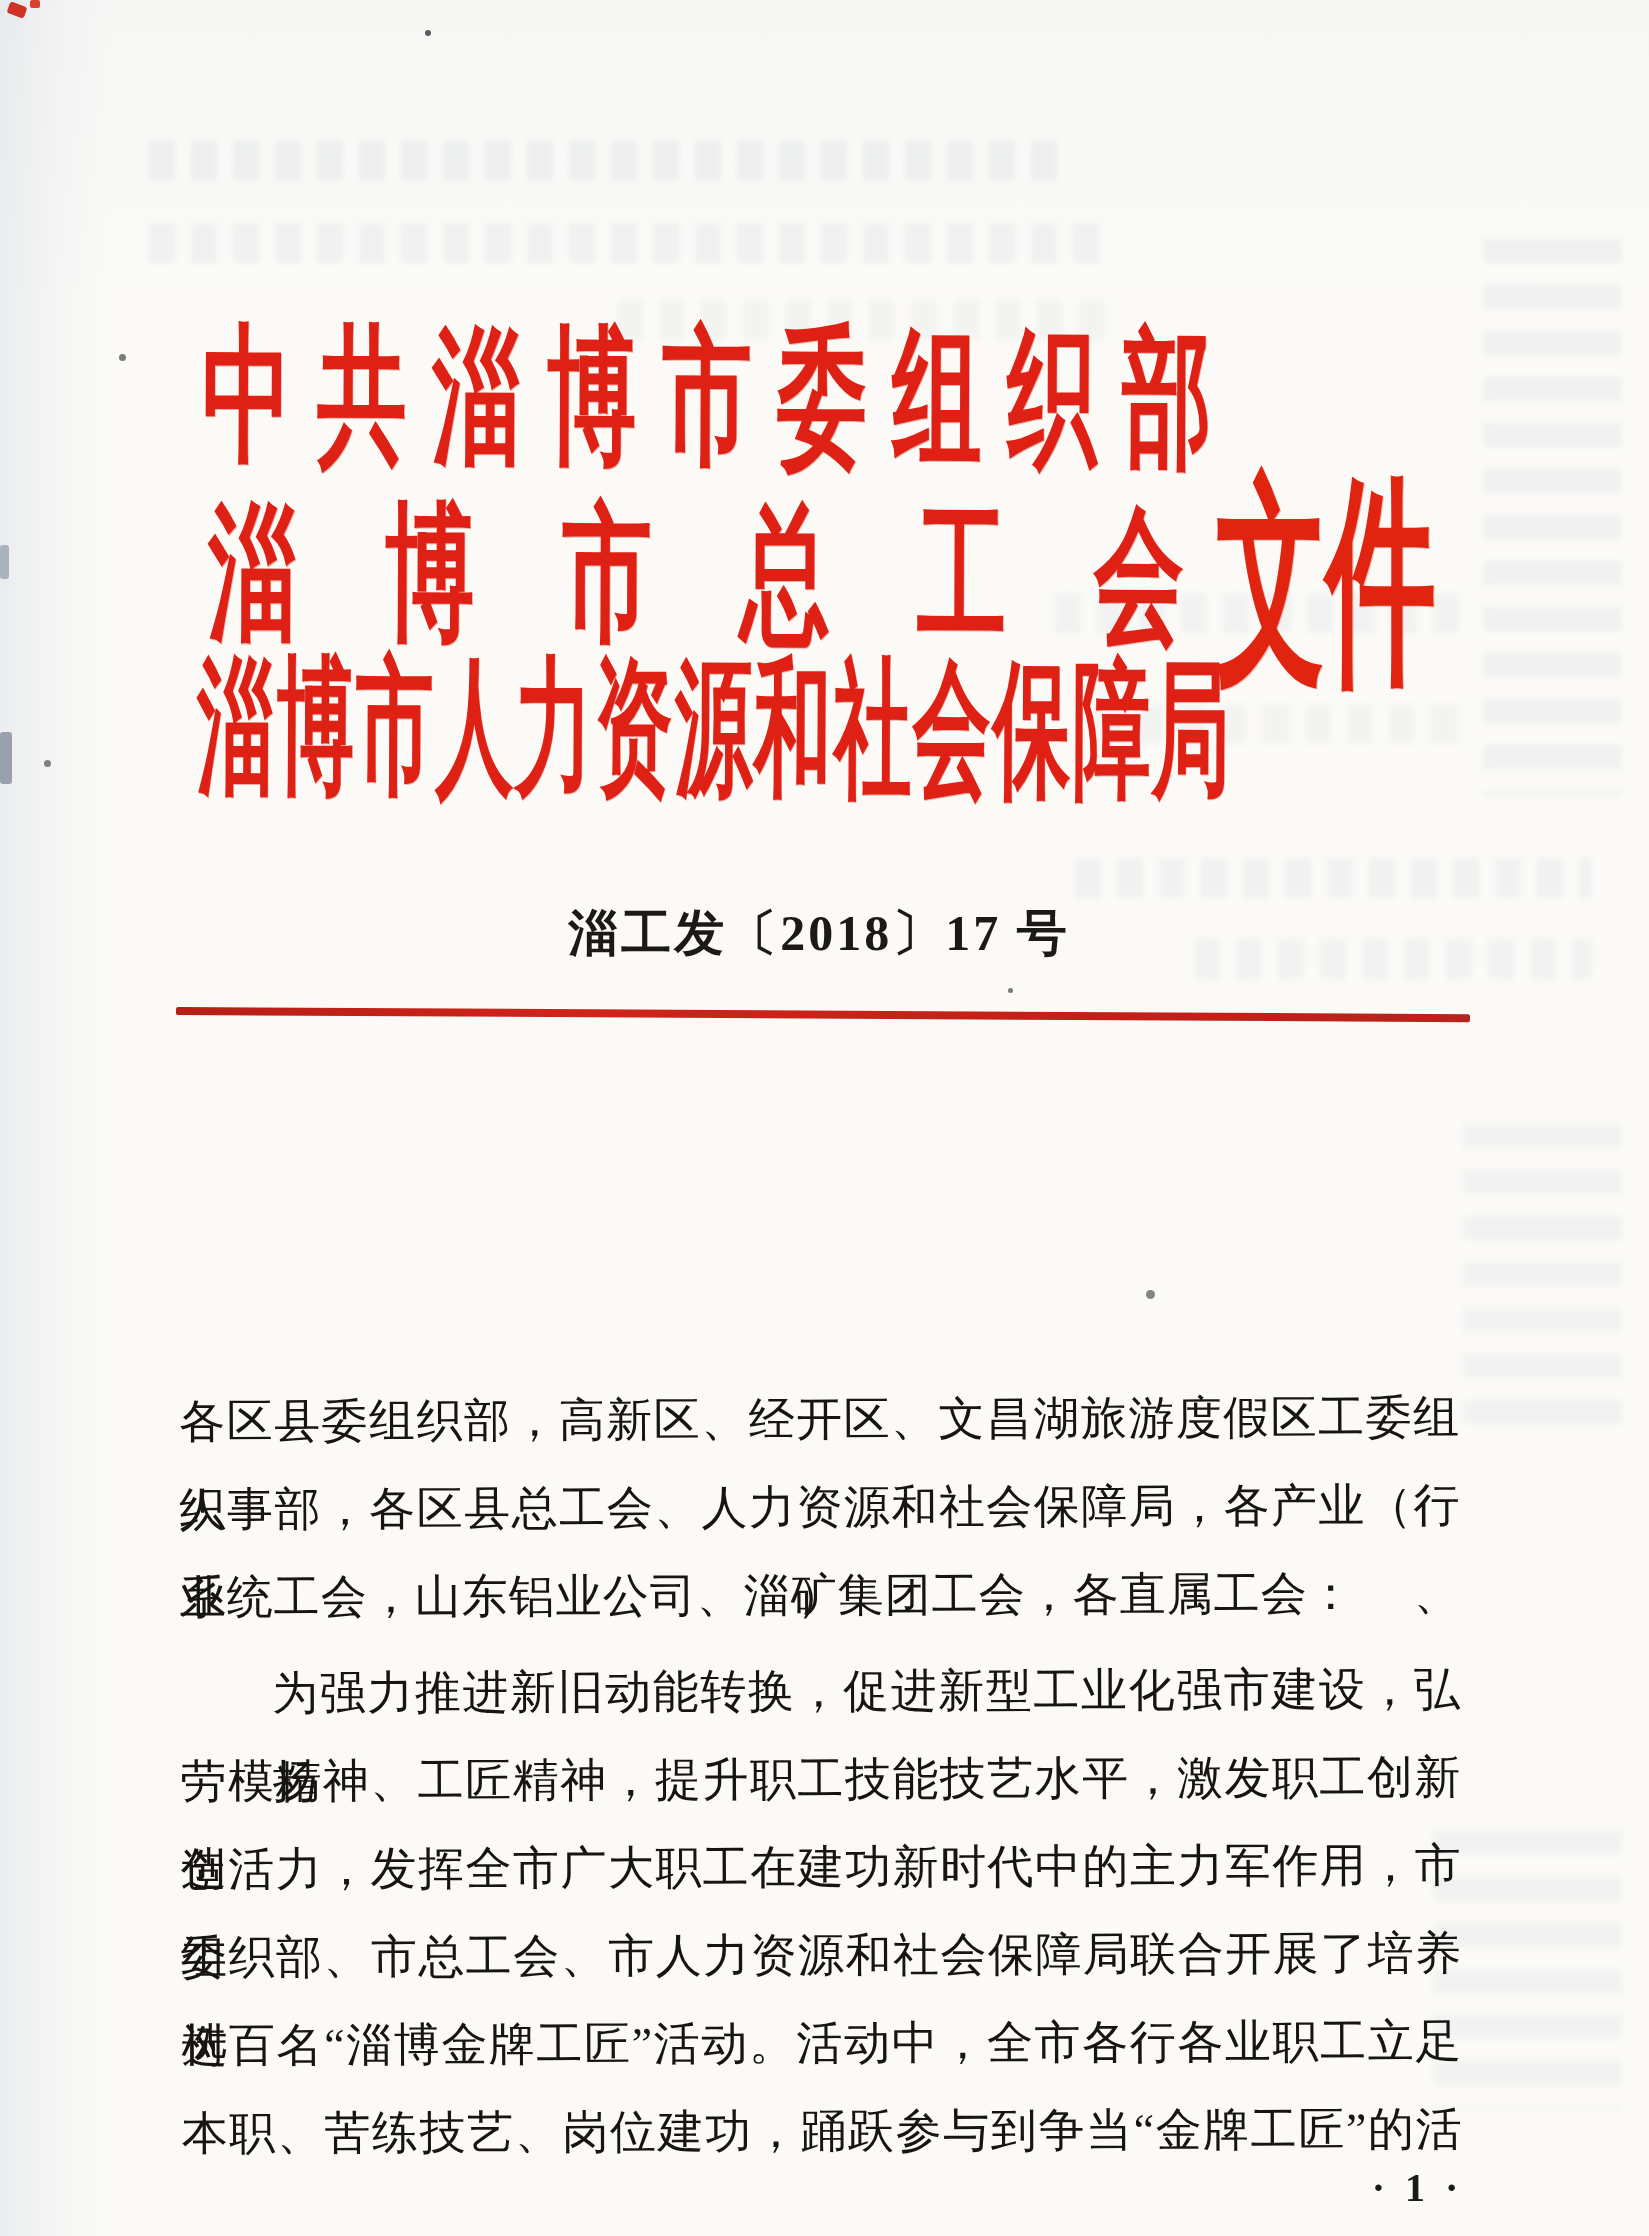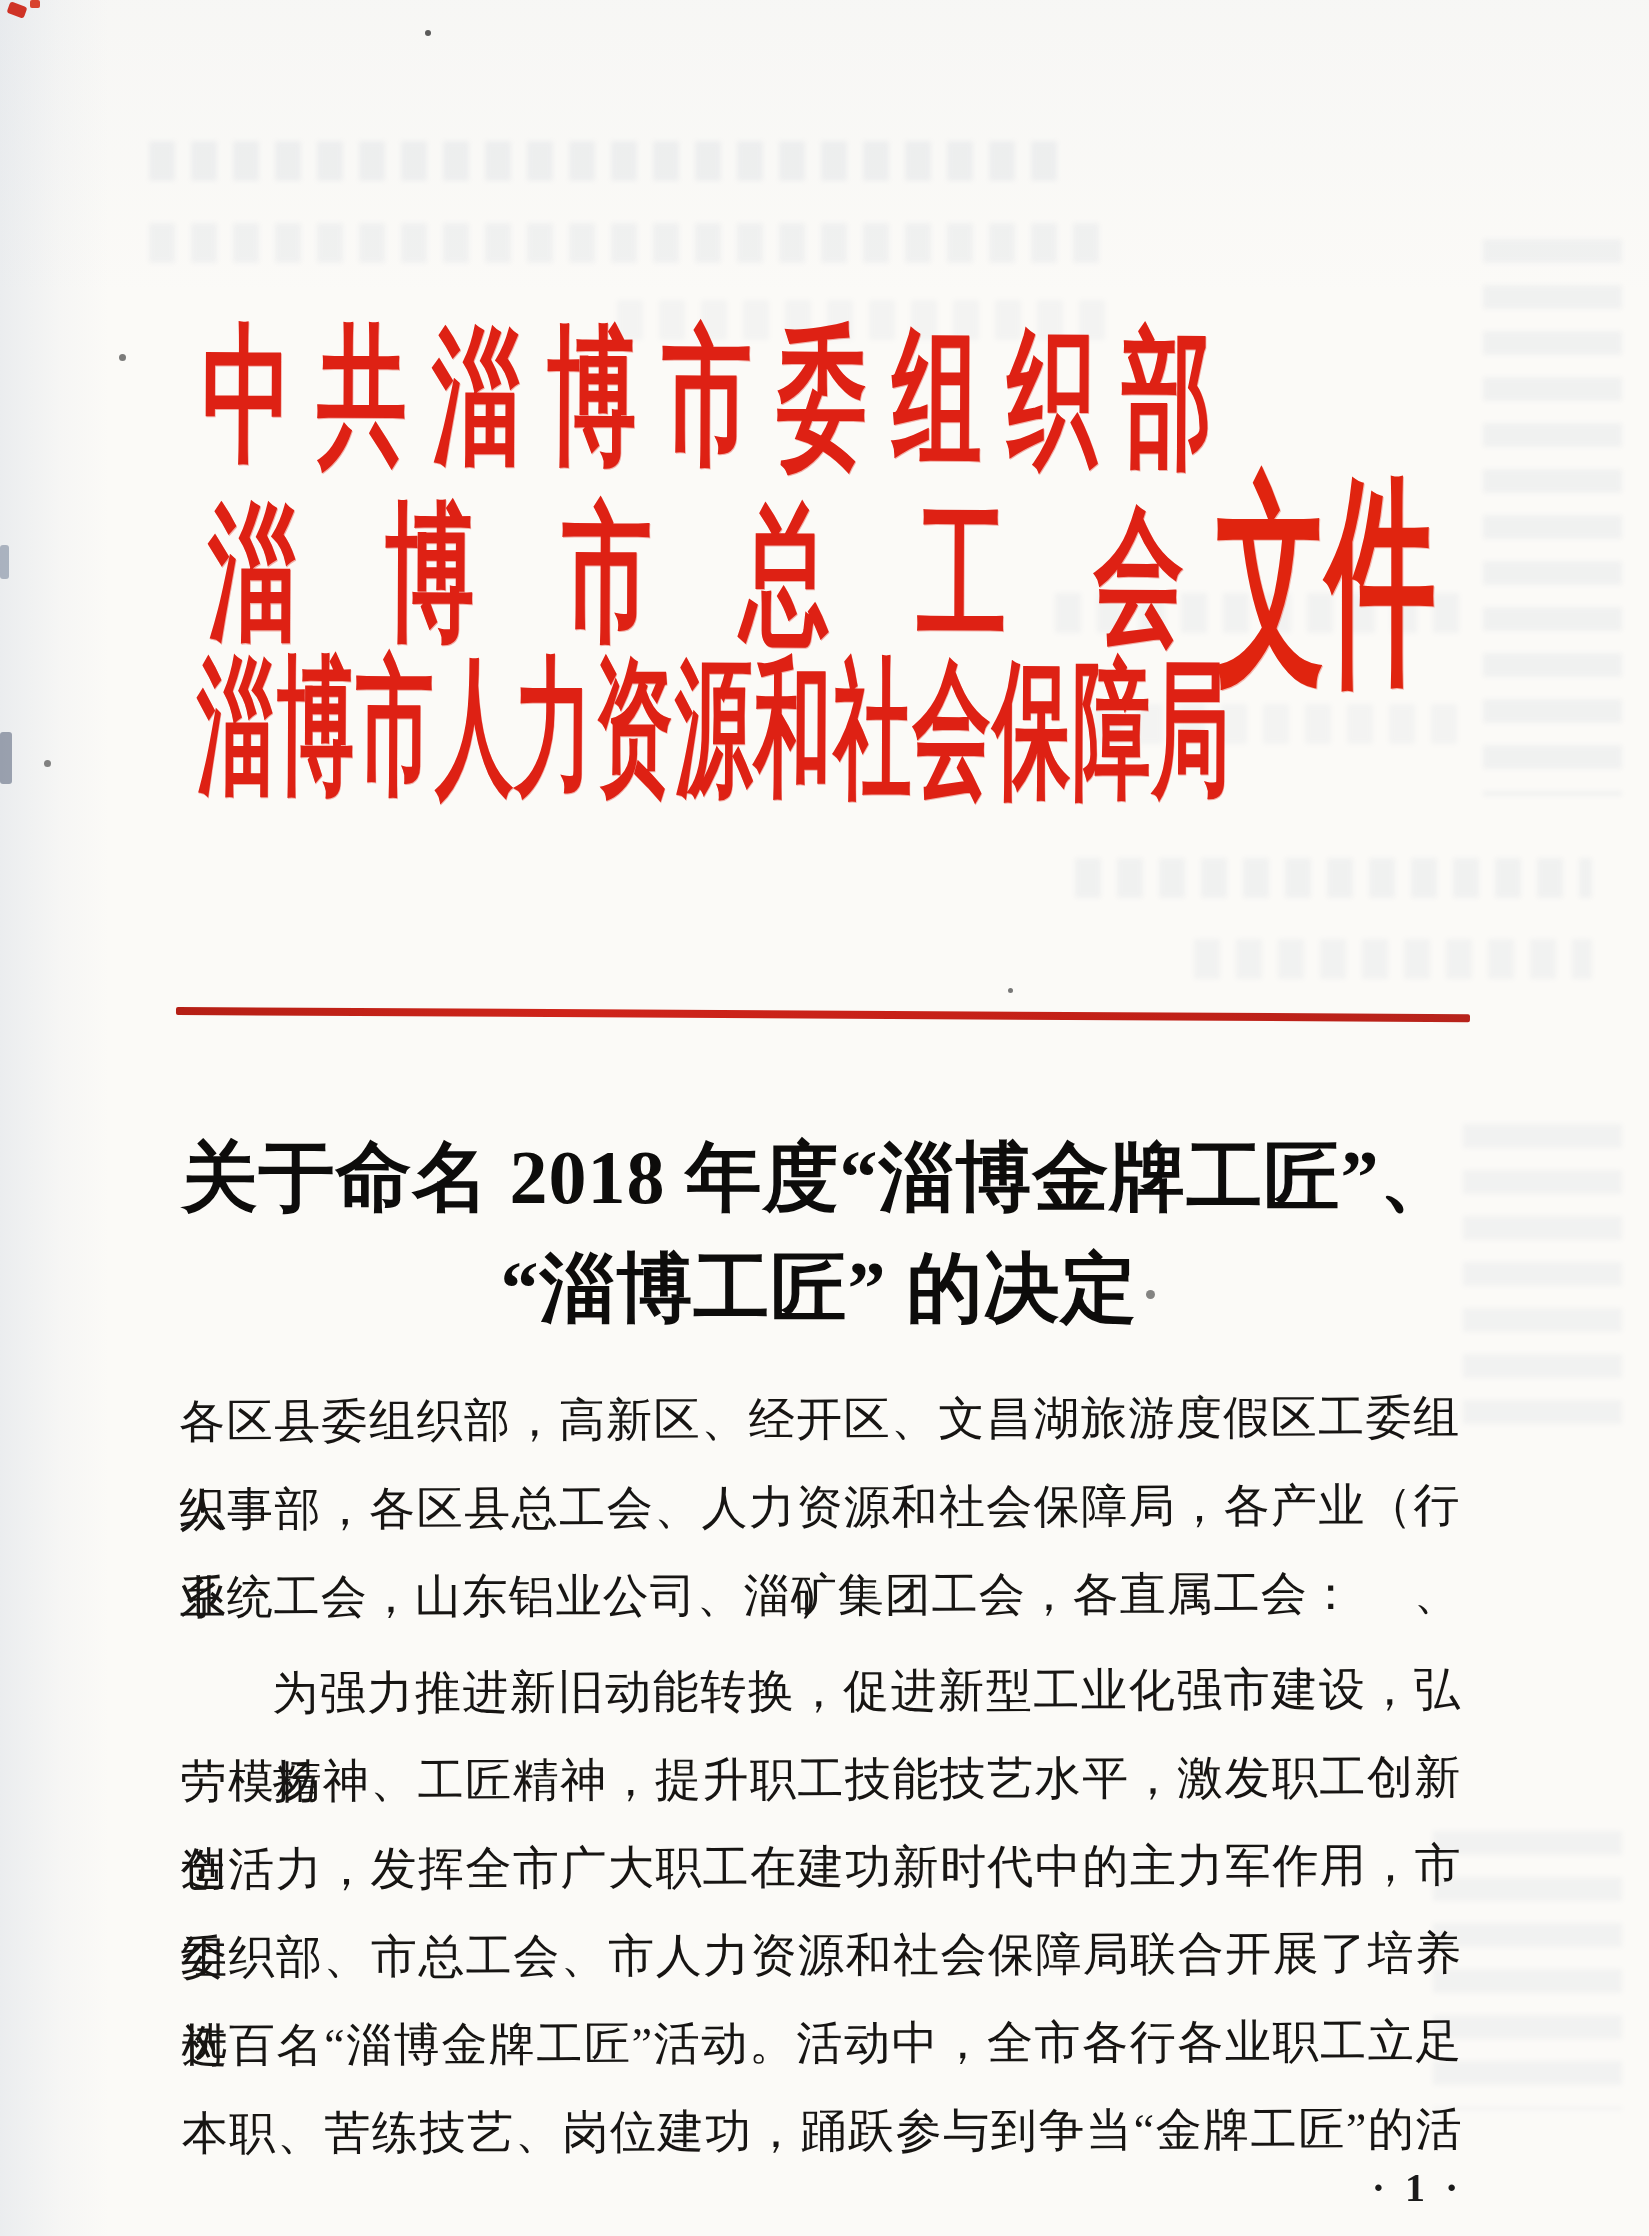--- a/index.html
+++ b/index.html
@@ -170,27 +170,24 @@
         <span class="hc">和</span>
         <span class="hc">社</span>
         <span class="hc">会</span>
         <span class="hc">保</span>
         <span class="hc">障</span>
         <span class="hc">局</span>
       </div>
   </div>
   <div class="wenjian">文件</div>
 
+  <div class="docnum">淄工发〔2018〕17 号</div>
 
   <div class="rule"></div>
 
-  <div class="title">
-    <div>关于命名 2018 年度“淄博金牌工匠”、</div>
-    <div>“淄博工匠” 的决定</div>
-  </div>
 
   <div class="bodytext" id="bodyText">
       <div class="para">
         <div class="bline fill">各区县委组织部，高新区、经开区、文昌湖旅游度假区工委组织</div>
         <div class="bline fill">人事部，各区县总工会、人力资源和社会保障局，各产业（行业）、</div>
         <div class="bline">系统工会，山东铝业公司、淄矿集团工会，各直属工会：</div>
       </div>
       <div class="para para2">
         <div class="bline fill" style="padding-left: 92px;">为强力推进新旧动能转换，促进新型工业化强市建设，弘扬</div>
         <div class="bline fill">劳模精神、工匠精神，提升职工技能技艺水平，激发职工创新创</div>

